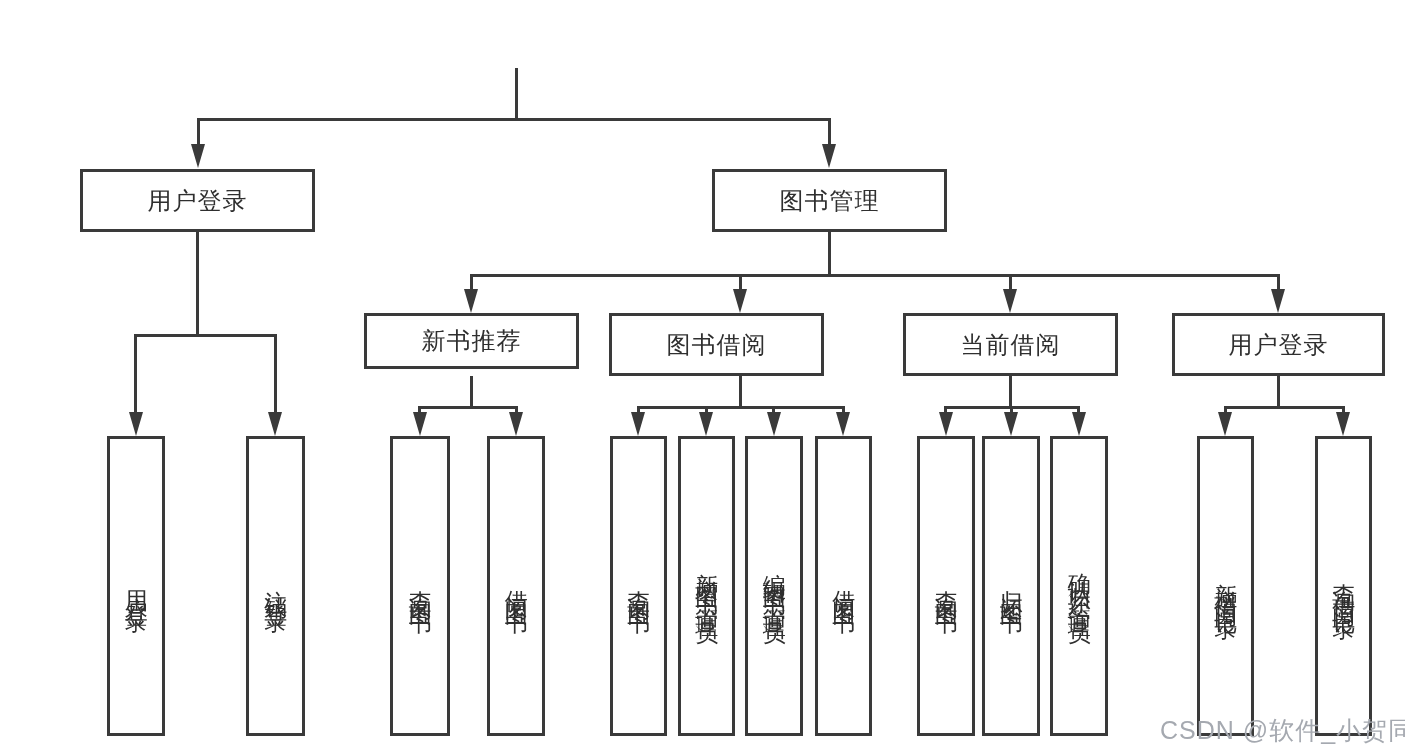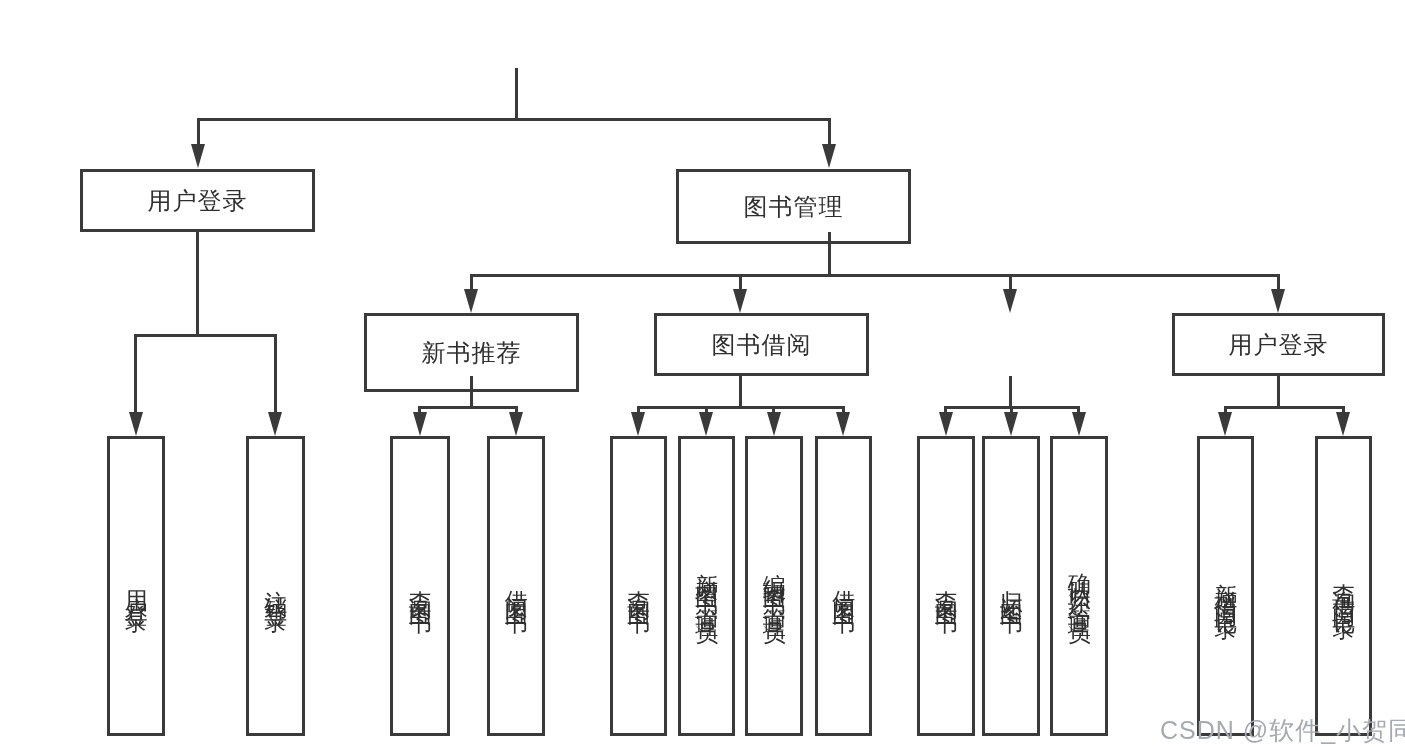--- a/index.html
+++ b/index.html
@@ -33,32 +33,35 @@
 </head>
 <body>
 
 <div class="canvas">
 
 
   <div class="node" style="left:80px;top:169px;width:235px;height:63px">
     <span class="lbl">用户登录</span>
   </div>
 
-  <div class="node" style="left:676px;top:169px;width:235px;height:75px">
+  <div class="node" style="left:712px;top:169px;width:235px;height:63px">
     <span class="lbl">图书管理</span>
   </div>
 
-  <div class="node" style="left:364px;top:313px;width:215px;height:79px">
+  <div class="node" style="left:364px;top:313px;width:215px;height:56px">
     <span class="lbl">新书推荐</span>
   </div>
 
-  <div class="node" style="left:654px;top:313px;width:215px;height:63px">
+  <div class="node" style="left:609px;top:313px;width:215px;height:63px">
     <span class="lbl">图书借阅</span>
   </div>
 
+  <div class="node" style="left:903px;top:313px;width:215px;height:63px">
+    <span class="lbl">当前借阅</span>
+  </div>
 
   <div class="node" style="left:1172px;top:313px;width:213px;height:63px">
     <span class="lbl">用户登录</span>
   </div>
 
   <div class="node vbox" style="left:107px;top:436px;width:58px;height:300px">
     <span class="lbl">用户登录</span>
   </div>
   <div class="node vbox" style="left:246px;top:436px;width:59px;height:300px">
     <span class="lbl">注销登录</span>

